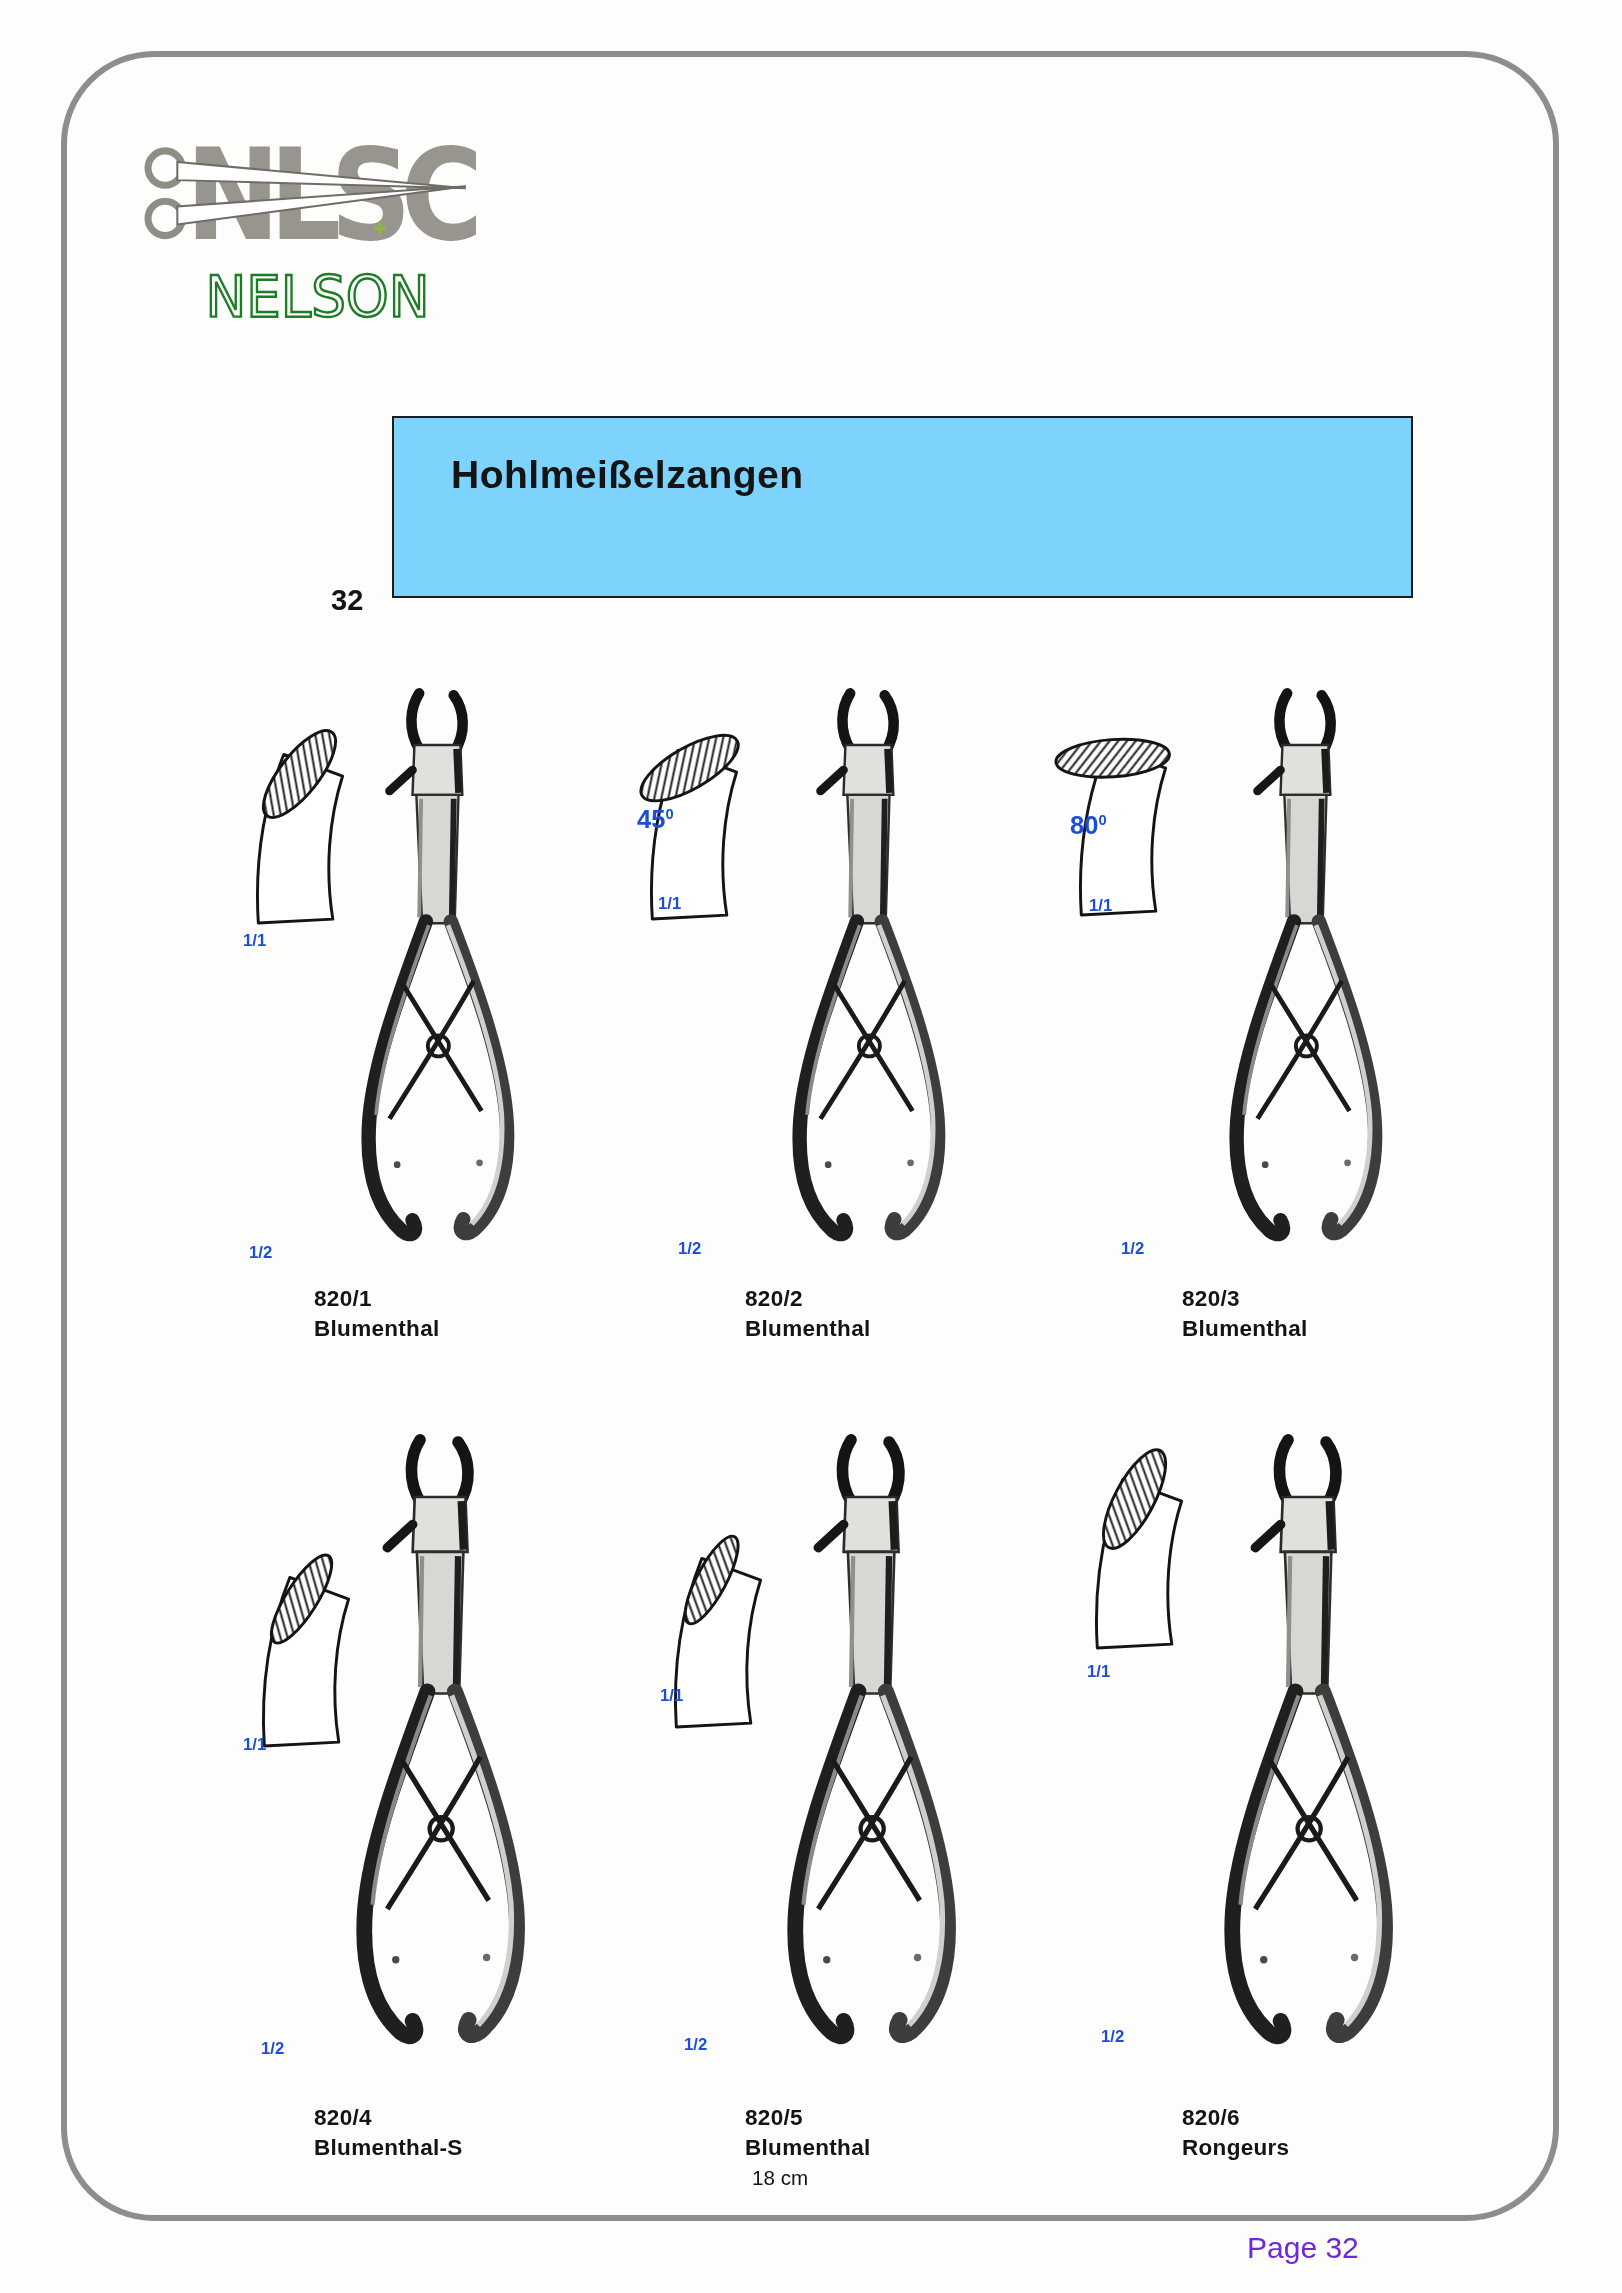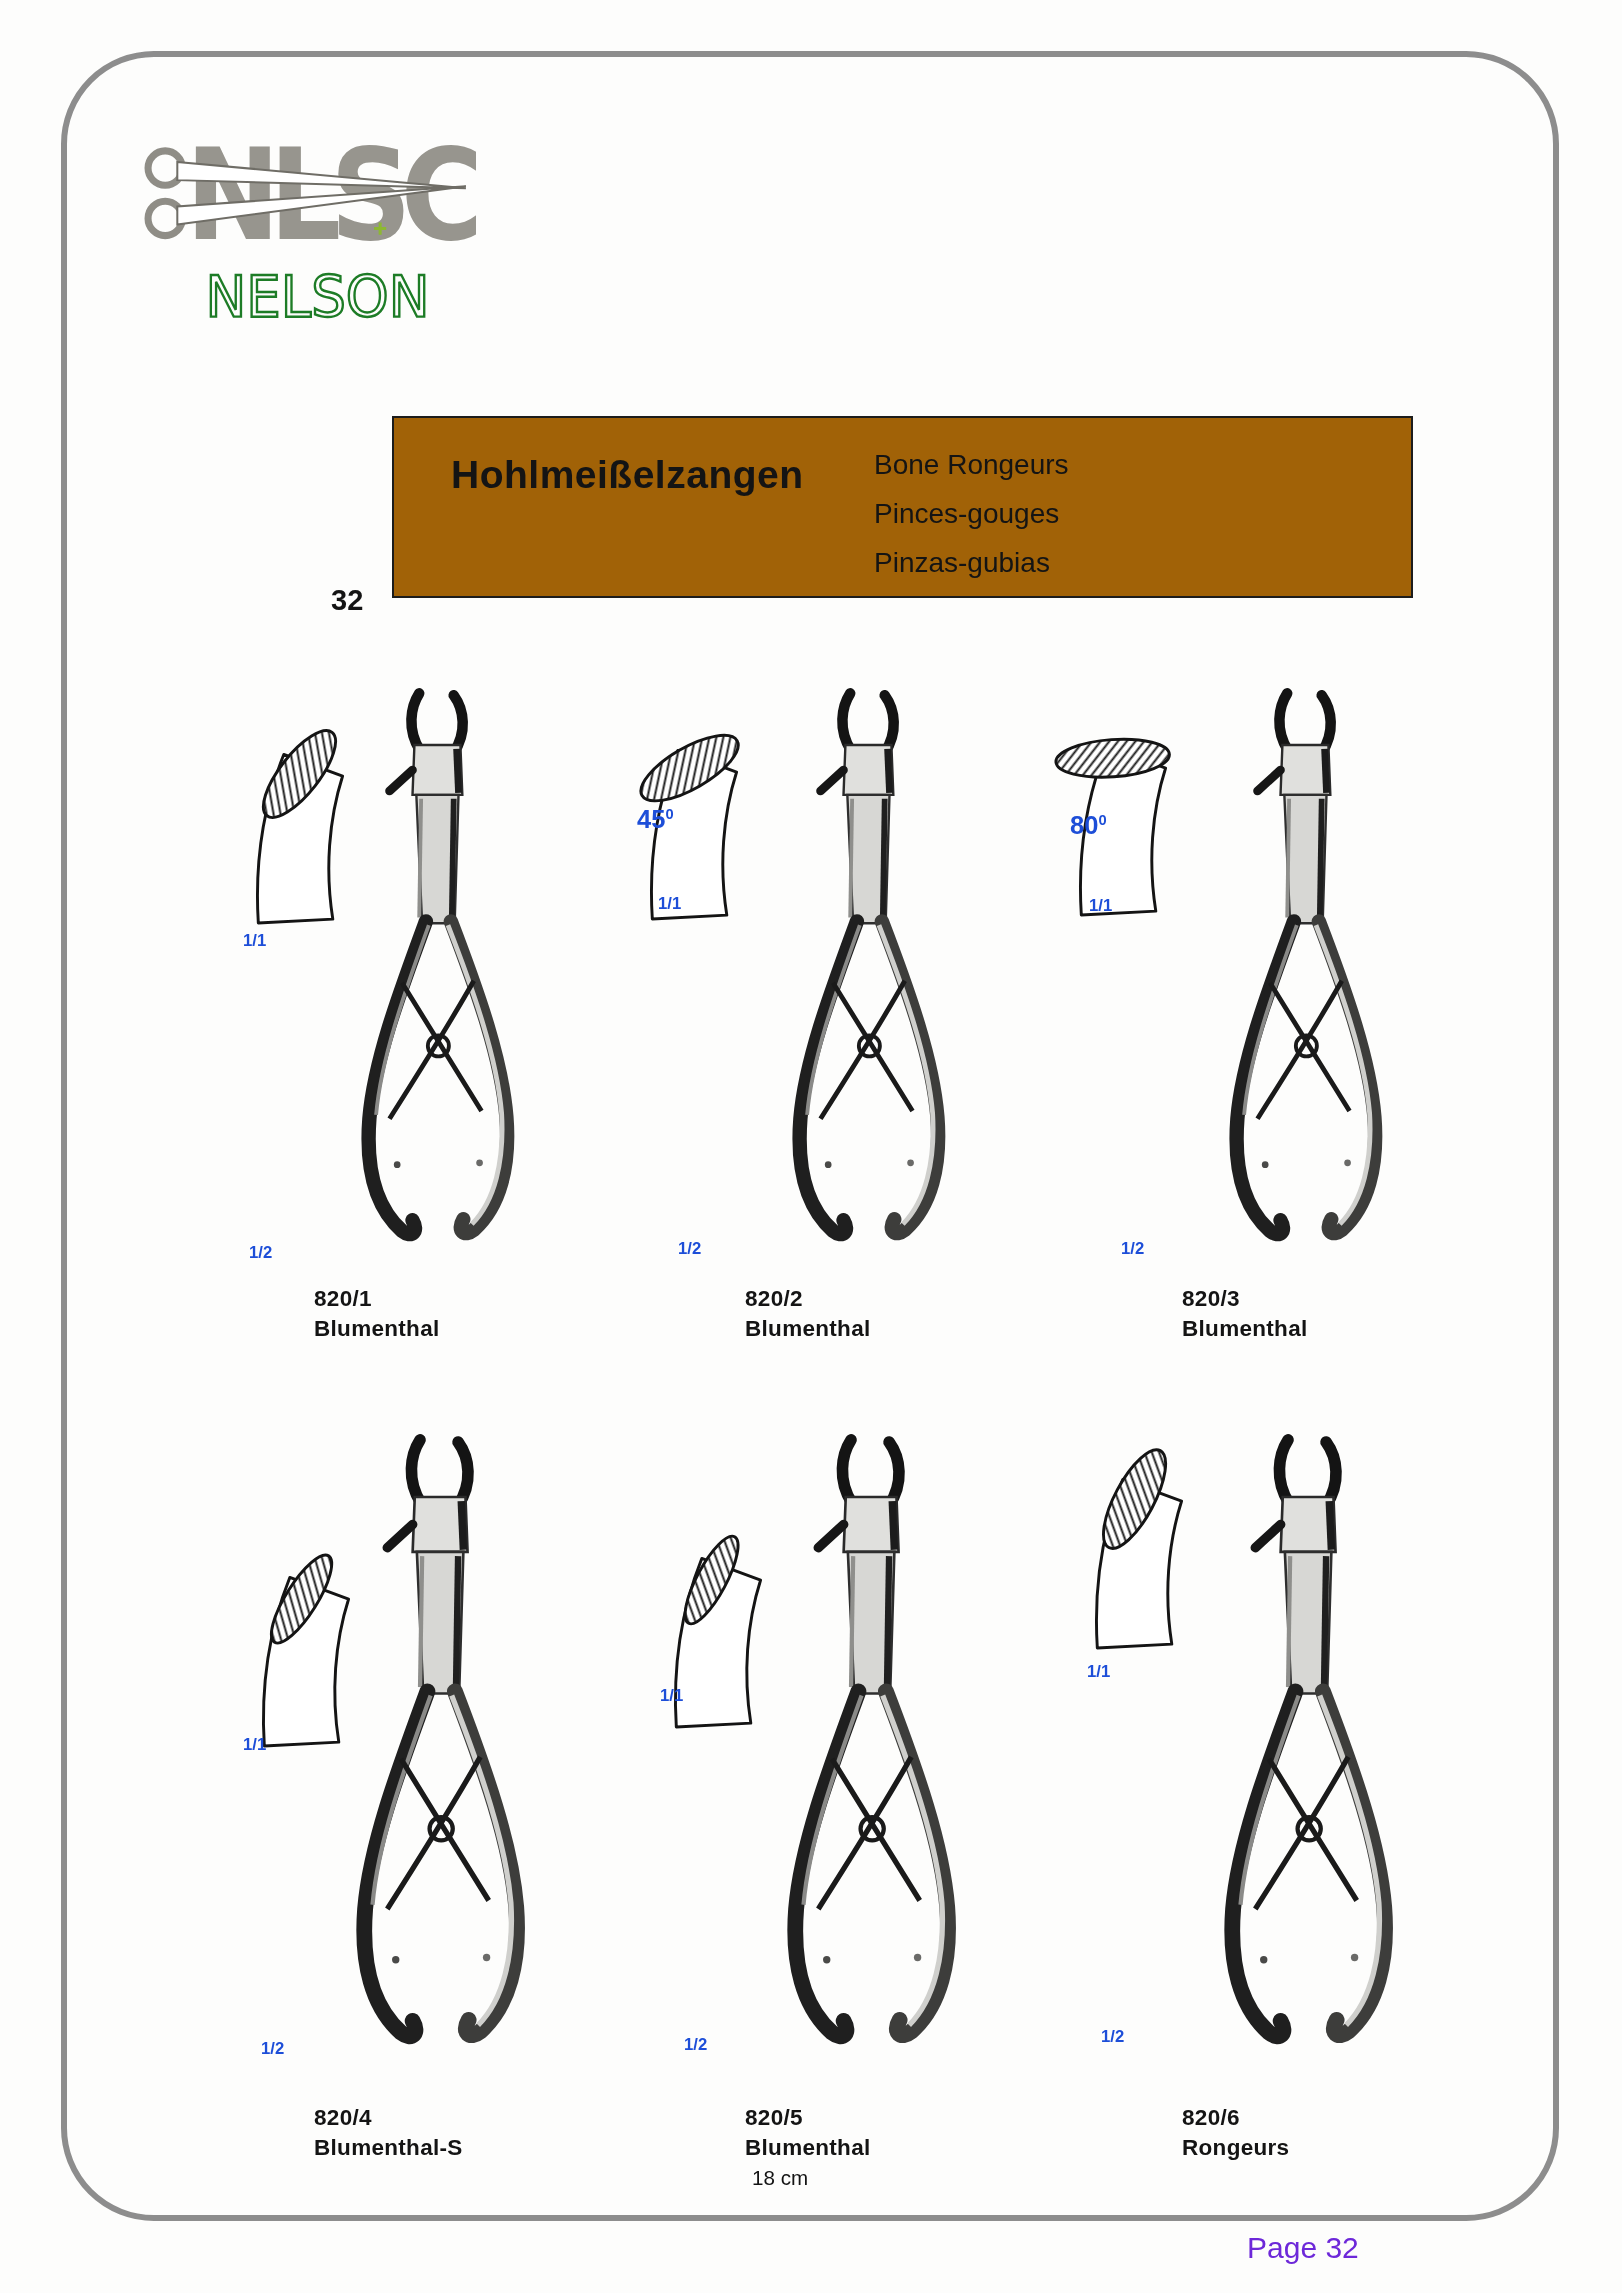--- a/index.html
+++ b/index.html
@@ -11,21 +11,21 @@
   }
   .frame{
     position:absolute;left:61px;top:51px;width:1486px;height:2158px;
     border:6.9px solid #8d8d8d;border-radius:93px;background:transparent;
   }
   
   .logo{position:absolute;left:143px;top:98px;width:333px;height:245px;}
   
   .headerbox{
     position:absolute;left:392px;top:416px;width:1017px;height:178px;
-    border:2.9px solid #1c1c1c;background:#a16207;
+    border:2.9px solid #1c1c1c;background:#7dd3fc;
   }
   .title-de{position:absolute;left:57px;top:35px;font-size:39px;font-weight:bold;letter-spacing:0.5px;}
   .trans{position:absolute;left:480px;top:21.6px;font-size:28px;line-height:49px;}
   .secnum{position:absolute;left:331px;top:584px;font-size:29px;font-weight:bold;}
   .footer{position:absolute;left:1247px;top:2231px;font-size:30px;color:#6d28d9;}
 
   
   .cell{position:absolute;width:426px;height:750px;}
   .c1{left:145px;top:674px}.c2{left:576px;top:674px}.c3{left:1013px;top:674px}
   .c4{left:145px;top:1415px}.c5{left:576px;top:1415px}.c6{left:1013px;top:1415px}
@@ -105,25 +105,20 @@
   <circle cx="22" cy="118" r="17" fill="none" stroke="#8f8d86" stroke-width="7"></circle>
   <text x="42" y="138" font-size="125" font-weight="bold" fill="#97958e" letter-spacing="-12" textLength="285" lengthAdjust="spacingAndGlyphs" font-family="DejaVu Sans, sans-serif">NLSC</text>
   <polygon points="34,62 320,88 34,80" fill="#ffffff" stroke="#6f6d66" stroke-width="2"></polygon>
   <polygon points="34,124 320,86 34,106" fill="#ffffff" stroke="#6f6d66" stroke-width="2"></polygon>
   <path d="M229,128 h12 M235,122 v12" stroke="#8db832" stroke-width="3"></path>
   <text x="62" y="216" font-size="56" fill="none" stroke="#1d7c26" stroke-width="2.4" textLength="222" lengthAdjust="spacingAndGlyphs" font-family="DejaVu Sans, sans-serif">NELSON</text>
 </svg>
 
 <div class="headerbox">
   <div class="title-de">Hohlmeißelzangen</div>
-  <div class="trans">
-    <div>Bone Rongeurs</div>
-    <div>Pinces-gouges</div>
-    <div>Pinzas-gubias</div>
-  </div>
 </div>
 <div class="secnum">32</div>
 
 <div class="cell c1 row1">
   <svg class="inset" viewBox="0 0 150 215">
     <use href="#neck-p"></use>
     <ellipse cx="76" cy="54" rx="54" ry="20" transform="rotate(-52 76 54)" fill="url(#hatch)" stroke="#141414" stroke-width="3"></ellipse>
   </svg>
   <svg class="instrument" viewBox="0 0 260 620">
       <use href="#rongeur-g"></use>

